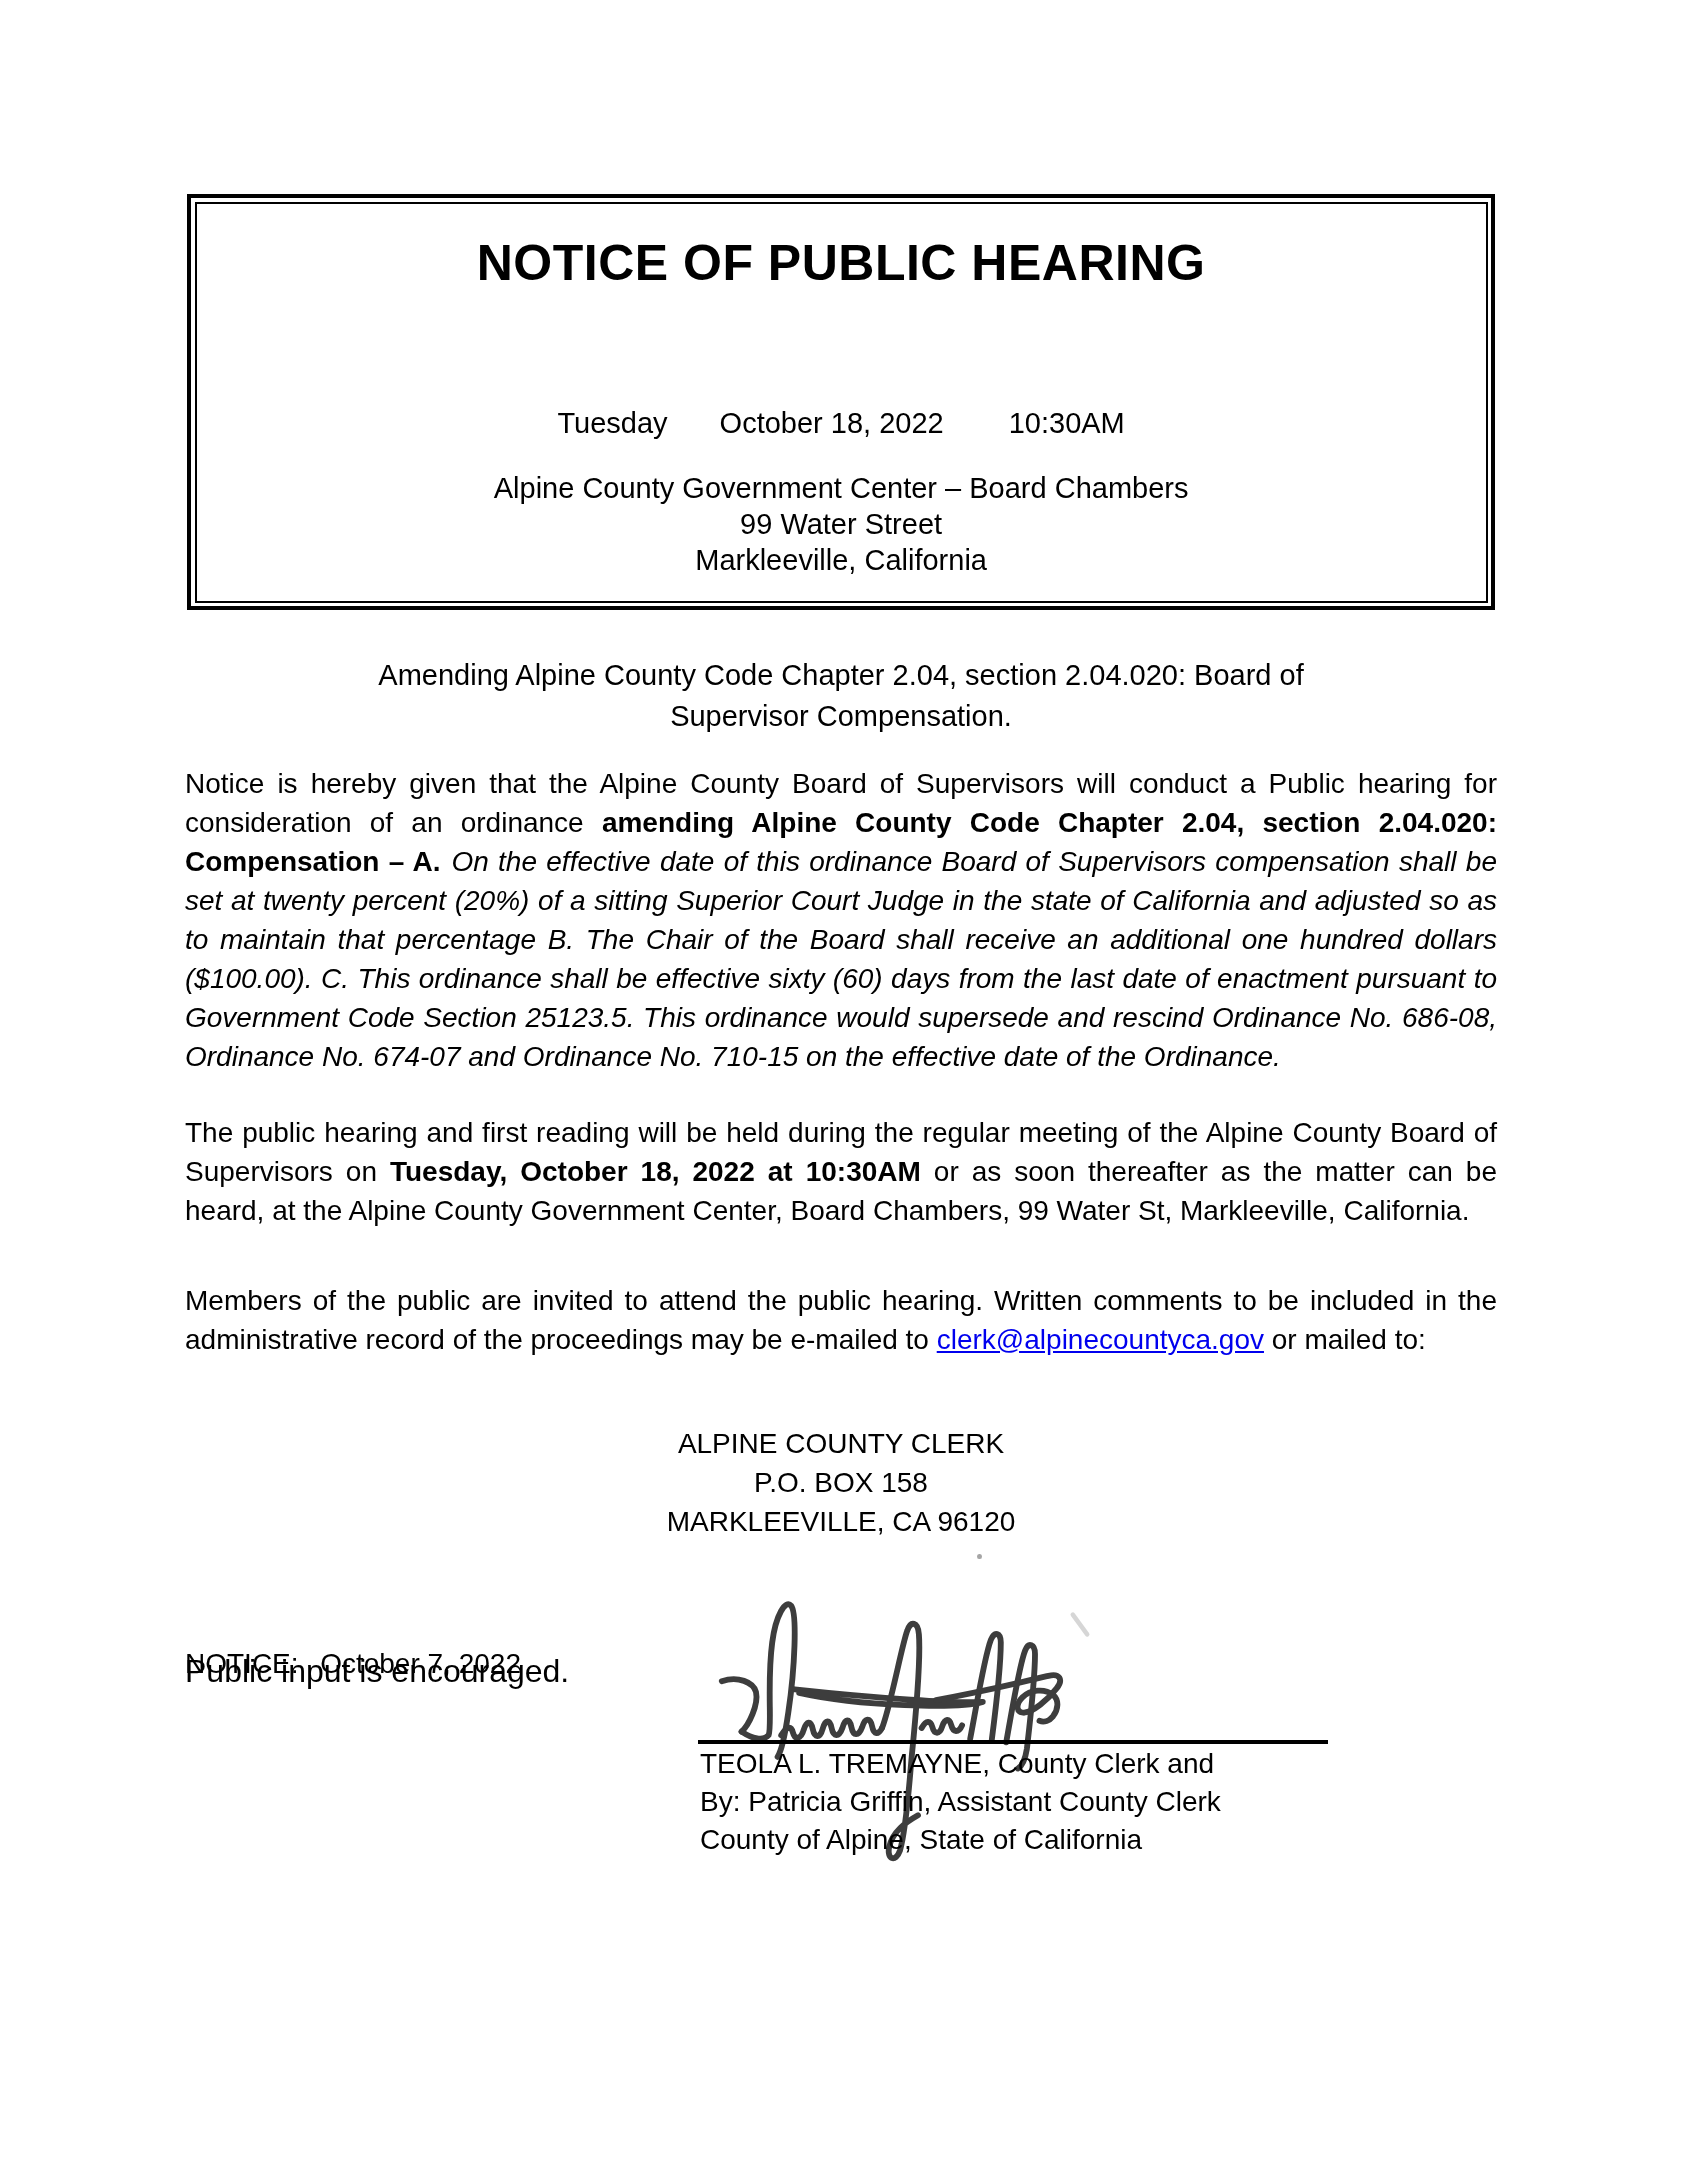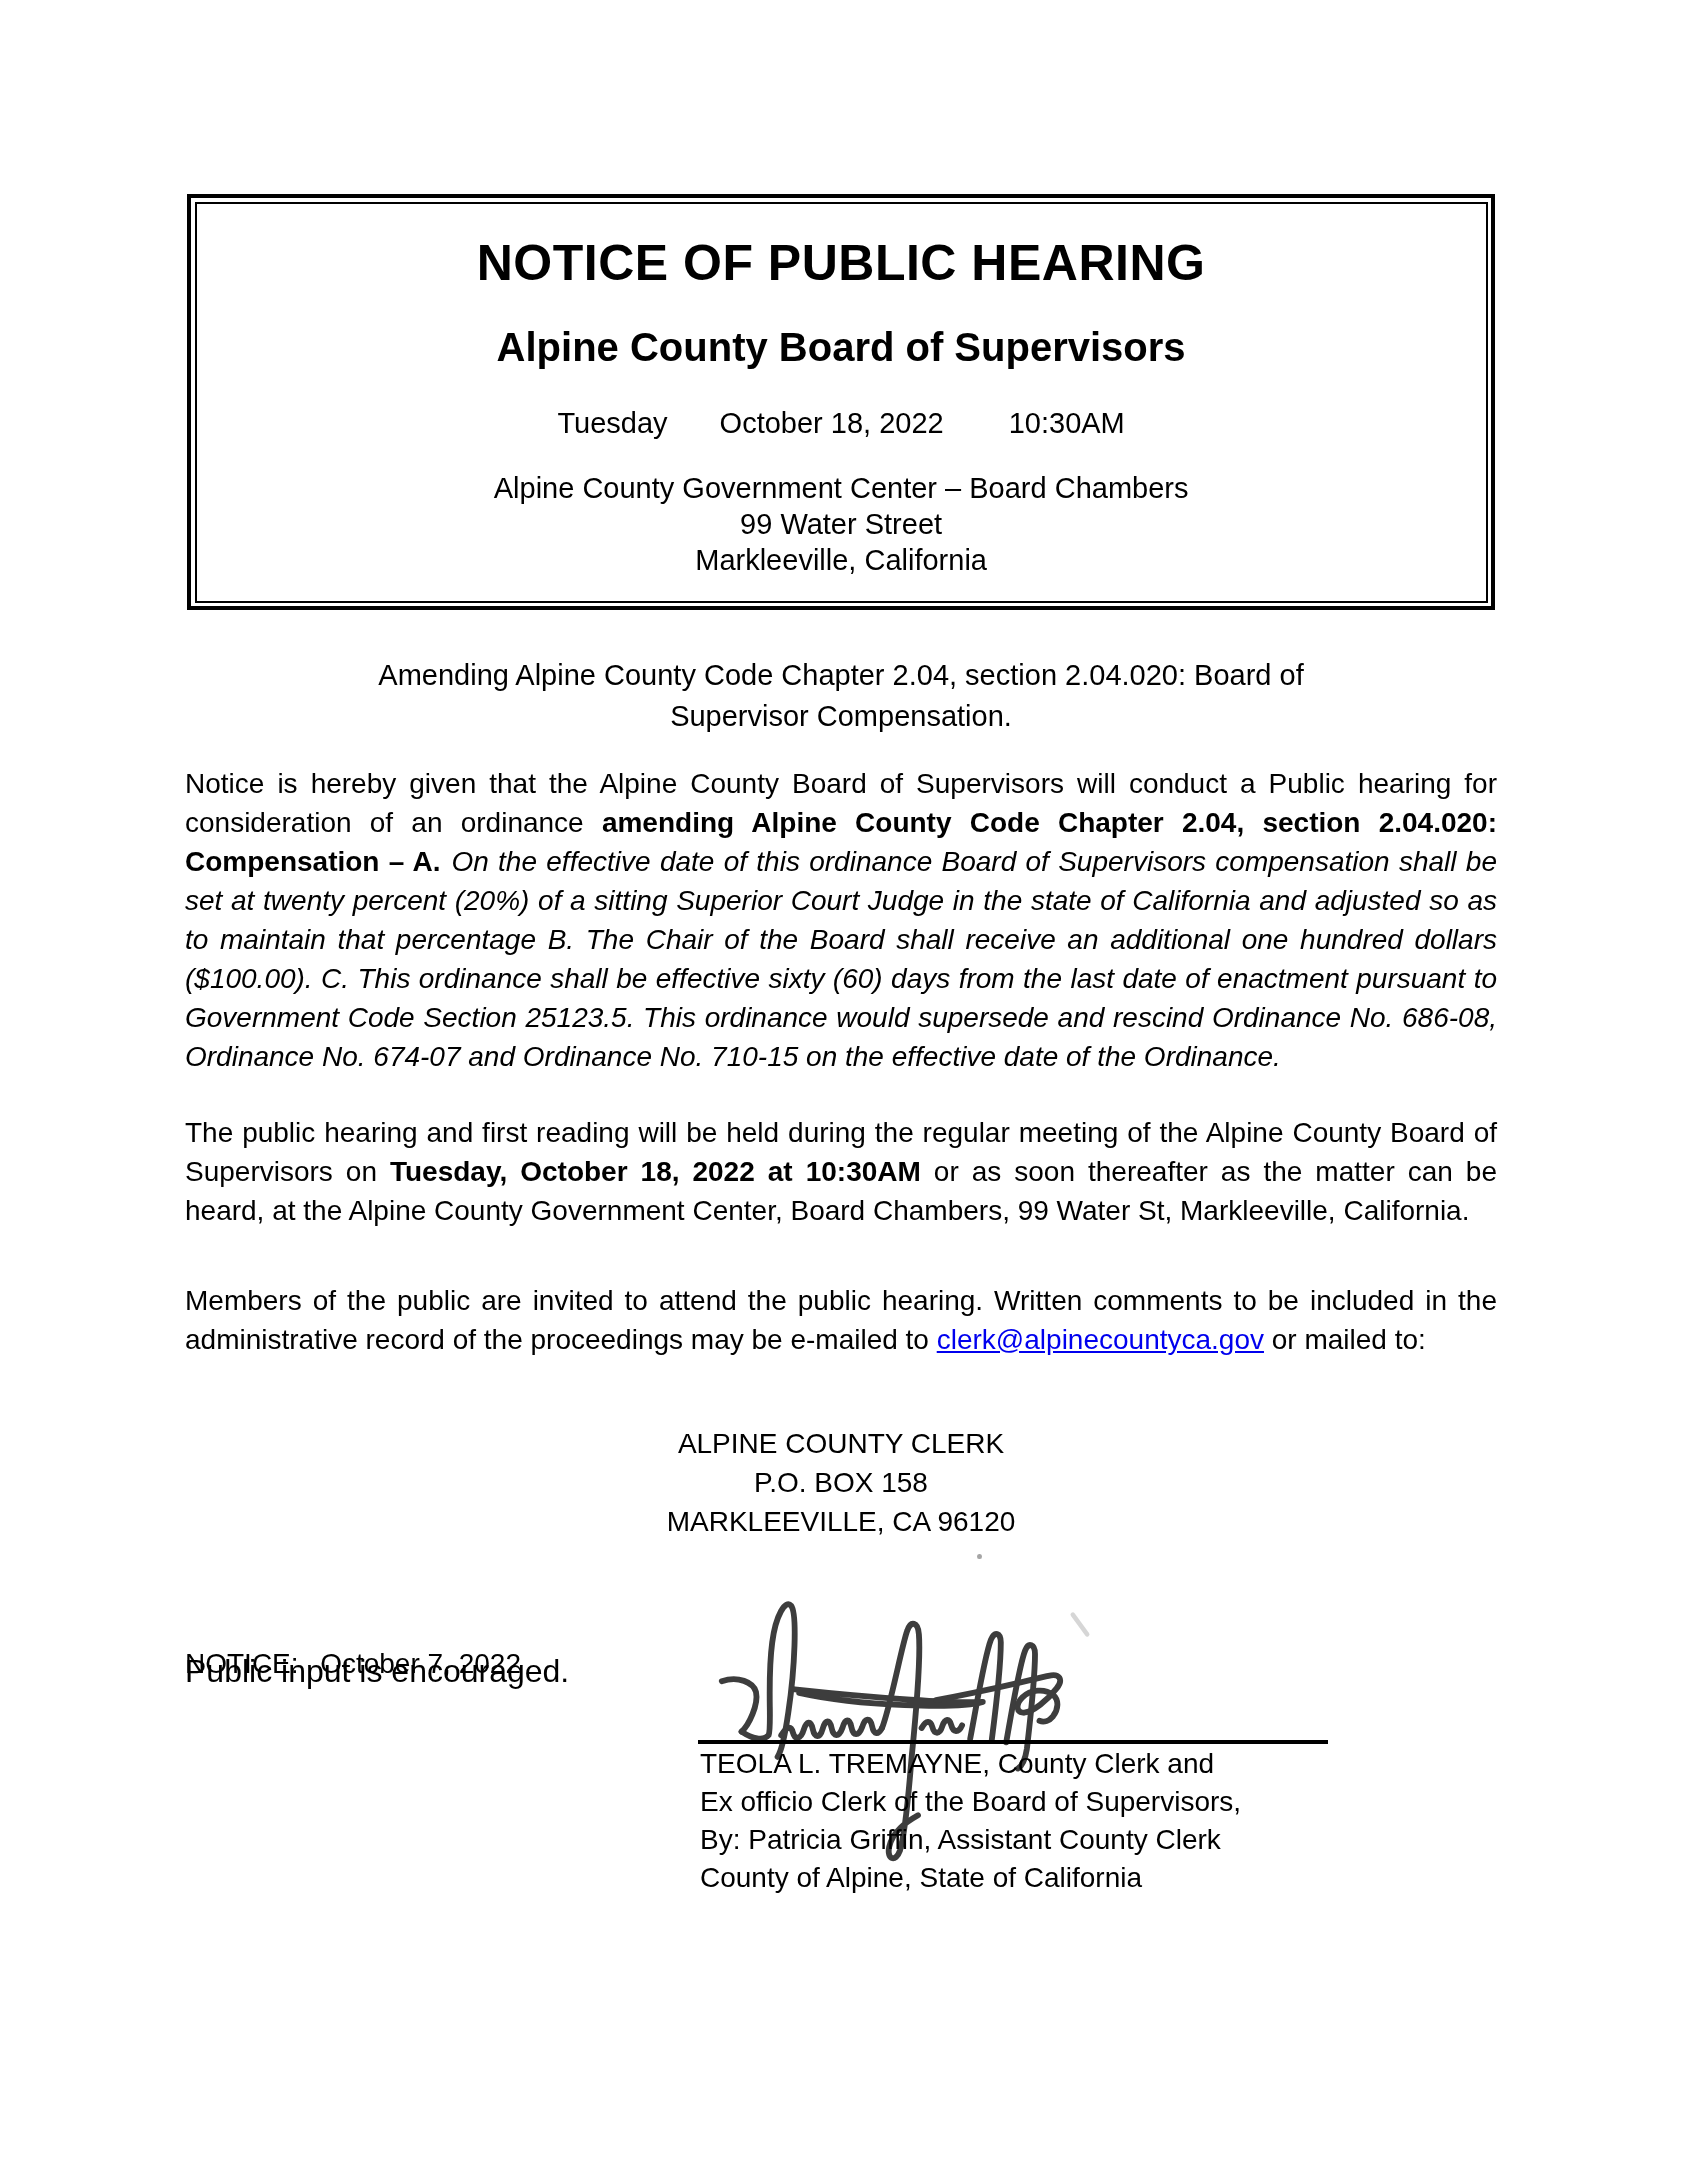--- a/index.html
+++ b/index.html
@@ -89,21 +89,20 @@
     left: 977px; top: 1554px; width: 4.5px; height: 5.4px;
     background: #8f8f8f; border-radius: 50%; opacity: .8;
   }
 </style>
 </head>
 <body>
 
 <div class="abs notice-box">
   <div class="notice-box-inner">
     <div class="box-title">NOTICE OF PUBLIC HEARING</div>
-    <div class="box-subtitle">Alpine County Board of Supervisors</div>
     <div class="box-dateline">
       <span>Tuesday</span><span class="sep1">October 18, 2022</span><span class="sep2">10:30AM</span>
     </div>
     <div class="box-venue">
       <div>Alpine County Government Center – Board Chambers</div>
       <div>99 Water Street</div>
       <div>Markleeville, California</div>
     </div>
   </div>
 </div>
@@ -152,19 +151,18 @@
     <path d="M 300 119 C 355 109, 400 98, 425 92 C 437 89, 442 96, 434 106 C 424 119, 408 132, 398 133 C 389 133, 388 124, 396 116 C 405 107, 421 106, 430 113 C 437 119, 436 129, 430 137 C 426 142, 420 144, 415 142"></path>
   </g>
 
   <path d="M 452 24 L 468 46" stroke="#8a8a8a" stroke-width="5" stroke-linecap="round" opacity="0.35" fill="none"></path>
 </svg>
 
 <div class="abs sig-line"></div>
 
 <div class="abs sig-text">
   <div>TEOLA L. TREMAYNE, County Clerk and</div>
-  <div>Ex officio Clerk of the Board of Supervisors,</div>
   <div>By: Patricia Griffin, Assistant County Clerk</div>
   <div>County of Alpine, State of California</div>
 </div>
 
 <div class="abs speck"></div>
 
 
 </body></html>

